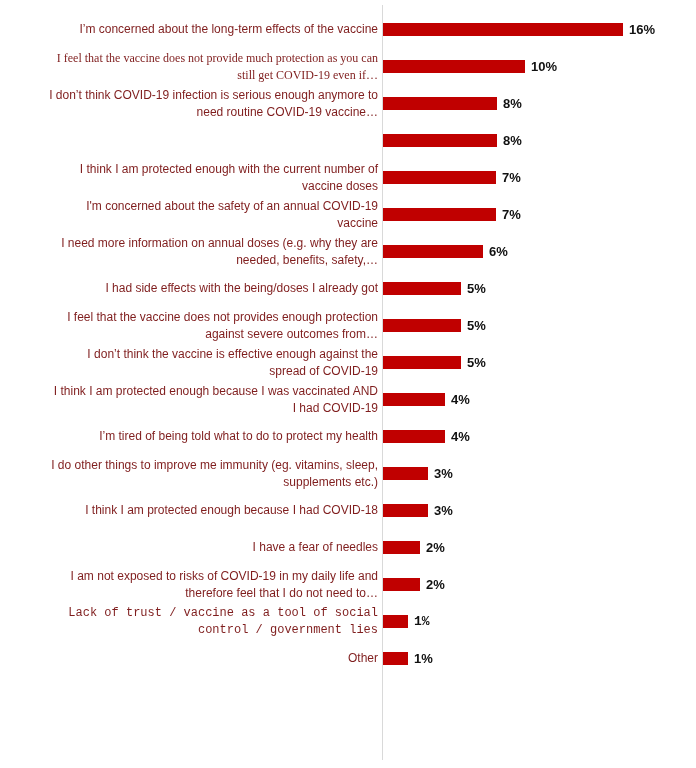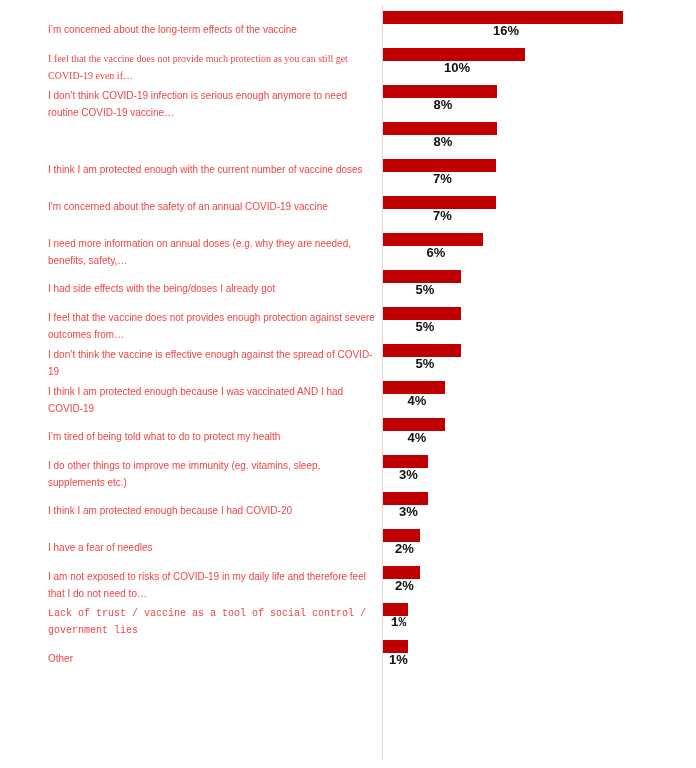--- a/index.html
+++ b/index.html
@@ -46,34 +46,33 @@
     left: 0;
     width: 696px;
     height: 37px;
     display: block;
   }
 
   .cat-label {
     position: absolute;
     right: 318px;       
     width: 330px;
-    text-align: left;
-    font-size: 10px;
+    text-align: right;
+    font-size: 12px;
     line-height: 17px;
-    color: #ef4444;
+    color: #7f1d1d;
     white-space: pre-line;
   }
 
   .bar-wrap {
     position: absolute;
     left: 383px;
     height: 37px;
     display: flex;
     align-items: center;
-    flex-direction: column;
   }
 
   .bar {
     height: 13px;
     background: #C00000;
     display: block;
   }
 
   .value-label {
     font-size: 13px;
@@ -174,21 +173,21 @@
         </div>
       </div>
       <div class="row" style="top: 455px;">
         <div class="cat-label" style="top: 2px;">I do other things to improve me immunity (eg. vitamins, sleep, supplements etc.)</div>
         <div class="bar-wrap">
           <div class="bar" style="width: 45px; background: rgb(192, 0, 0);"></div>
           <span class="value-label">3%</span>
         </div>
       </div>
       <div class="row" style="top: 492px;">
-        <div class="cat-label" style="top: 10px;">I think I am protected enough because I had COVID-20</div>
+        <div class="cat-label" style="top: 10px;">I think I am protected enough because I had COVID-18</div>
         <div class="bar-wrap">
           <div class="bar" style="width: 45px; background: rgb(192, 0, 0);"></div>
           <span class="value-label">3%</span>
         </div>
       </div>
       <div class="row" style="top: 529px;">
         <div class="cat-label" style="top: 10px;">I have a fear of needles</div>
         <div class="bar-wrap">
           <div class="bar" style="width: 37px; background: rgb(192, 0, 0);"></div>
           <span class="value-label">2%</span>

